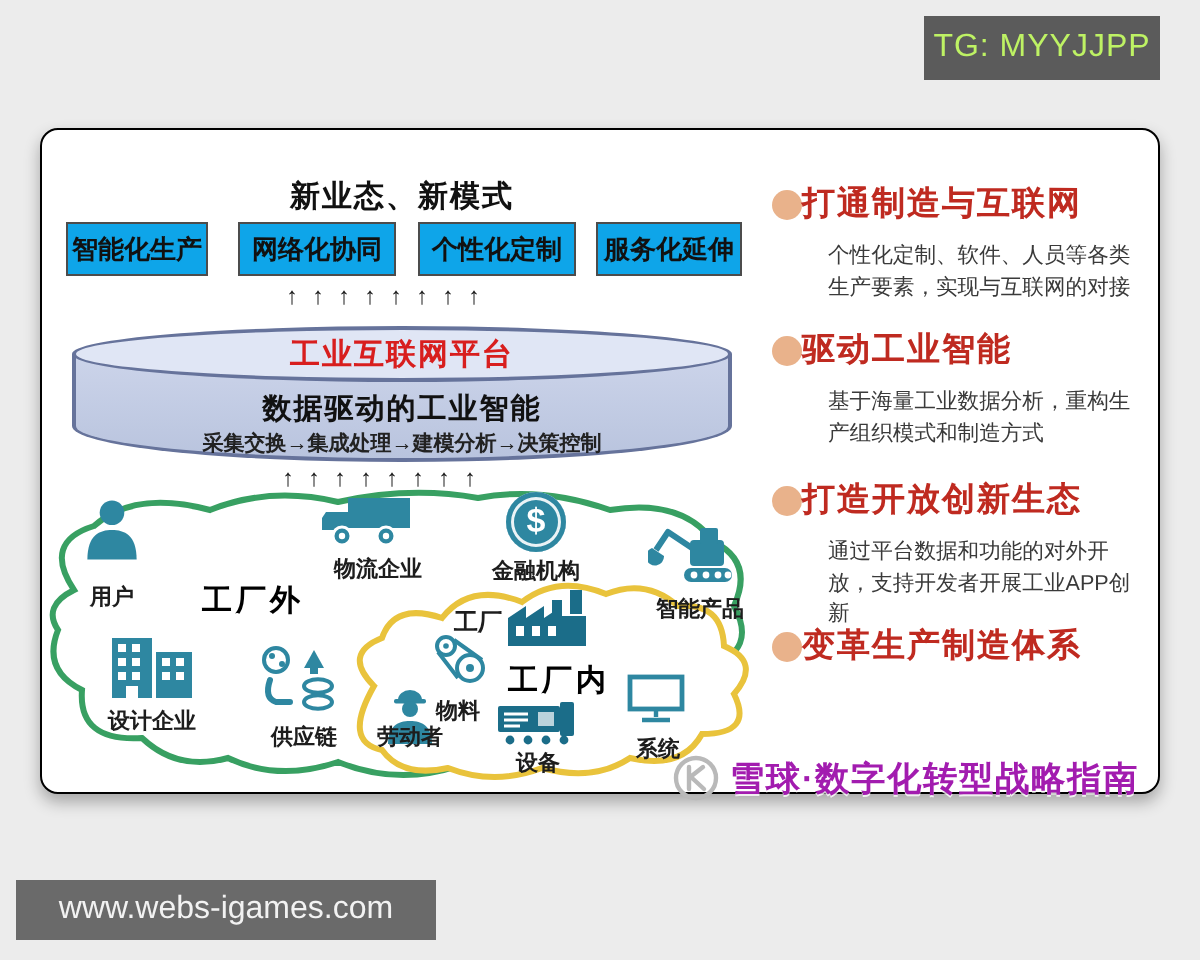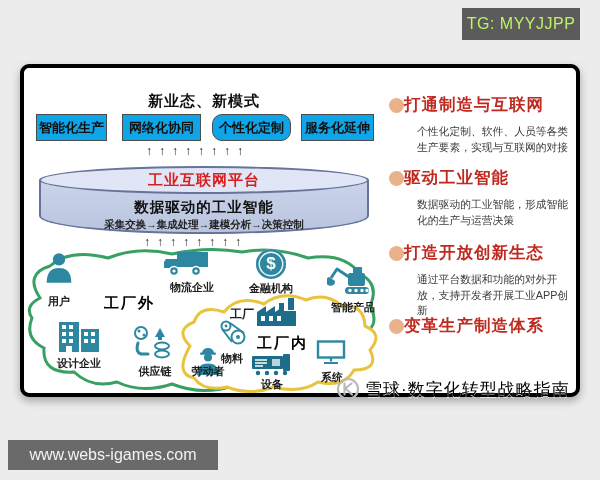--- a/index.html
+++ b/index.html
@@ -8,29 +8,29 @@
 
   .abs { position:absolute; }
 
   
   .tg-badge { left:462px; top:8px; width:118px; height:32px; background:#5b5b5b; color:#bef264;
               font-size:16px; display:flex; align-items:center; justify-content:center; letter-spacing:.5px; }
   .url-badge { left:8px; top:440px; width:210px; height:30px; background:#6a6a6a; color:#f2f2f2;
                font-size:16px; display:flex; align-items:center; justify-content:center; }
 
   
-  .card { left:20px; top:64px; width:560px; height:333px; background:#fff; border:4px solid #000000;
+  .card { left:20px; top:64px; width:560px; height:333px; background:#fff; border:1px solid #000000;
           border-radius:9px; box-shadow:0 4px 8px rgba(0,0,0,.30); }
 
   
   .diagram-header { left:0; top:24px; width:360px; text-align:center; font-size:15px; font-weight:bold; color:#111; letter-spacing:1px; }
   .mode-box { top:46px; height:27px; border:1.5px solid #4c4c4c; background:#0ea5e9; display:flex;
               align-items:center; justify-content:center; font-size:13px; font-weight:bold; color:#111; }
   .mb0 { left:12px; width:71px; } .mb1 { left:98px; width:79px; }
-  .mb2 { left:188px; width:79px;border-radius:10px; } .mb3 { left:277px; width:73px; }
+  .mb2 { left:188px; width:79px; } .mb3 { left:277px; width:73px; }
 
   .arrow-row { font-size:12px; font-weight:bold; color:#1a1a1a; letter-spacing:7px; white-space:nowrap; }
   .ar1 { left:122px; top:76px; } .ar2 { left:120px; top:167px; }
 
   
   .cylinder { left:15px; top:98px; width:330px; height:68px; }
   .cyl-body { position:absolute; left:0; top:14px; width:330px; height:54px;
               background:linear-gradient(#ccd4ea,#b9c4de); border:2px solid #66739b; border-top:none;
               border-radius:0 0 50% 50% / 0 0 18px 18px; }
   .cyl-top { position:absolute; left:0; top:0; width:330px; height:28px; background:#e0e6f5;
@@ -55,22 +55,22 @@
   .benefits { left:365px; top:26px; width:190px; height:300px; }
   .b-item { position:absolute; left:0; width:190px; }
   .b-head { display:flex; align-items:center; }
   .b-dot { width:15px; height:15px; border-radius:50%; background:#e9b28b; flex:0 0 15px; }
   .b-title { font-size:16.5px; font-weight:800; color:#bf2a20; letter-spacing:1px; white-space:nowrap; }
   .b-desc { margin-top:8px; margin-left:28px; width:160px; font-size:10.8px; line-height:1.45;
             color:#3a3a3a; font-weight:500; }
   .bi0 { top:0; } .bi1 { top:73px; } .bi2 { top:148px; } .bi3 { top:221px; }
 
   
-  .watermark { left:336px; top:377px; display:flex; align-items:center; gap:5px; color:#000000;
-               font-size:17px; font-weight:normal; letter-spacing:1px; text-shadow:0 1px 0 rgba(255,255,255,.8); }
+  .watermark { left:336px; top:377px; display:flex; align-items:center; gap:5px; color:#a21caf;
+               font-size:17px; font-weight:bold; letter-spacing:1px; text-shadow:0 1px 0 rgba(255,255,255,.8); }
 </style>
 </head>
 <body>
 
 <div class="abs tg-badge">TG: MYYJJPP</div>
 
 <div class="abs card">
 
   <div class="abs diagram-header">新业态、新模式</div>
   <div class="abs mode-box mb0">智能化生产</div>
@@ -240,21 +240,21 @@
           <span class="b-dot"></span>
         <span class="b-title">打通制造与互联网</span>
         </div>
       <div class="b-desc">个性化定制、软件、人员等各类生产要素，实现与互联网的对接</div>
     </div>
     <div class="b-item bi1">
       <div class="b-head">
           <span class="b-dot"></span>
         <span class="b-title">驱动工业智能</span>
         </div>
-      <div class="b-desc">数据驱动的工业智能，形成智能化的生产与运营决策</div>
+      <div class="b-desc">基于海量工业数据分析，重构生产组织模式和制造方式</div>
     </div>
     <div class="b-item bi2">
       <div class="b-head">
           <span class="b-dot"></span>
         <span class="b-title">打造开放创新生态</span>
         </div>
       <div class="b-desc">通过平台数据和功能的对外开放，支持开发者开展工业APP创新</div>
     </div>
     <div class="b-item bi3">
       <div class="b-head">

